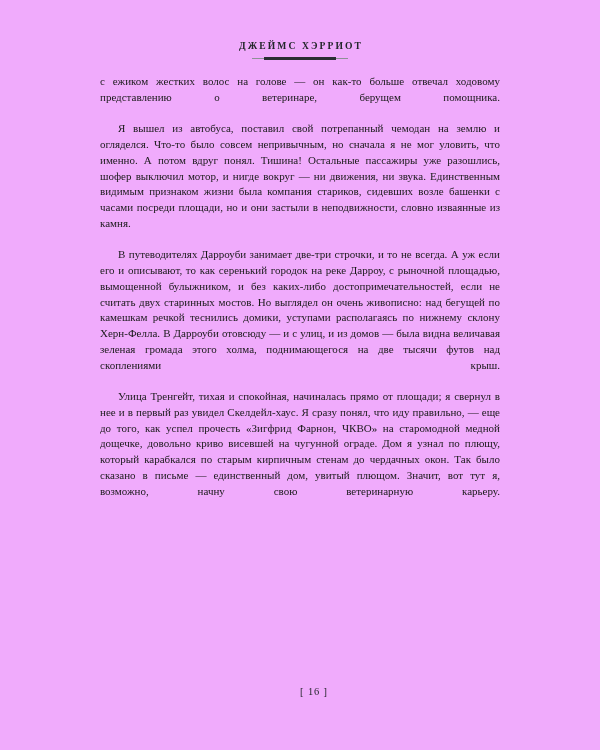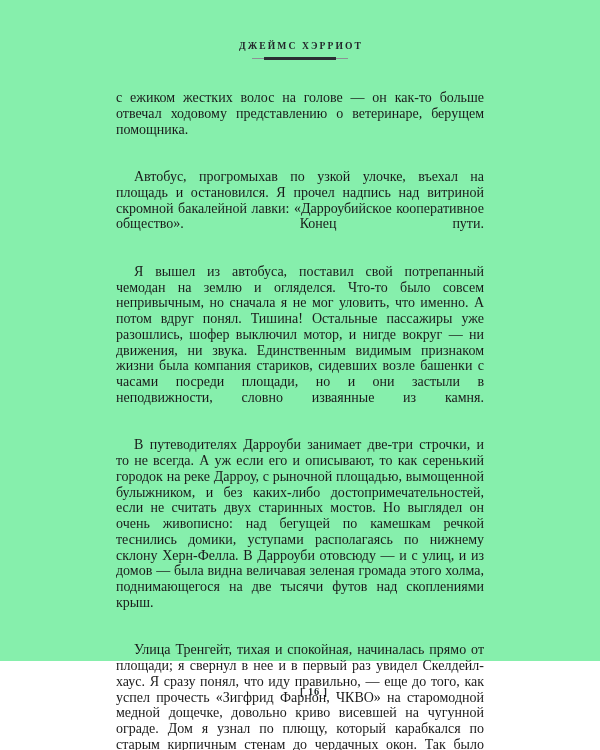--- a/index.html
+++ b/index.html
@@ -12,22 +12,22 @@
     height: 750px;
     overflow: hidden;
     font-family: "Liberation Serif", "DejaVu Serif", serif;
     color: #1c1c1c;
     -webkit-font-smoothing: antialiased;
   }
 
   .page {
     position: relative;
     width: 600px;
-    height: 661px;
-    background: #86efac;
+    height: 750px;
+    background: #f0abfc;
     box-sizing: border-box;
   }
 
   
   .running-head {
     position: absolute;
     top: 41px;
     left: 100px;
     width: 400px;
     text-align: center;
@@ -69,22 +69,22 @@
   }
 
   
   .text-block {
     position: absolute;
     top: 74px;
     left: 100px;
     width: 400px;
   }
   p.para {
-    margin: 16px;
-    font-size: 14px;
+    margin: 0;
+    font-size: 11px;
     line-height: 15.75px;
     text-align: justify;
     text-justify: inter-word;
     text-indent: 18px;
     color: #1a1a1a;
     hyphens: manual;
     word-spacing: 0.1px;
   }
   p.para.continued {
     text-indent: 0;
@@ -102,42 +102,41 @@
   
   .folio {
     position: absolute;
     top: 681px;
     left: 100px;
     width: 400px;
     text-align: center;
   }
   .folio-text {
     font-size: 10.4px;
-    font-weight: 700;
+    font-weight: 400;
     letter-spacing: 0.9px;
     color: #23272b;
     padding-left: 28px;
   }
 </style>
 </head>
 <body>
 
 <div class="page">
 
   <div class="running-head">
     <span class="running-head-title">ДЖЕЙМС ХЭРРИОТ</span>
     <span class="head-rule-wrap">
       <span class="hairline"></span>
       <span class="core"></span>
     </span>
   </div>
 
   <div class="text-block">
     <p class="para continued">с ежиком жестких волос на голове — он как-то больше отвечал ходовому представлению о ветеринаре, берущем помощника.</p>
-    <p class="para">Автобус, прогромыхав по узкой улочке, въехал на площадь и остановился. Я прочел надпись над витриной скромной бакалейной лавки: «Дарроубийское кооперативное общество». Конец пути.</p>
     <p class="para">Я вышел из автобуса, поставил свой потрепанный чемодан на землю и огляделся. Что-то было совсем непривычным, но сначала я не мог уловить, что именно. А потом вдруг понял. Тишина! Остальные пассажиры уже разошлись, шофер выключил мотор, и нигде вокруг — ни движения, ни звука. Единственным видимым признаком жизни была компания стариков, сидевших возле башенки с часами посреди площади, но и они застыли в неподвижности, словно изваянные из камня.</p>
     <p class="para">В путеводителях Дарроуби занимает две-три строчки, и то не всегда. А уж если его и описывают, то как серенький городок на реке Дарроу, с рыночной площадью, вымощенной булыжником, и без каких-либо достопримечательностей, если не считать двух старинных мостов. Но выглядел он очень живописно: над бегущей по камешкам речкой теснились домики, уступами располагаясь по нижнему склону Херн-Фелла. В Дарроуби отовсюду — и с улиц, и из домов — была видна величавая зеленая громада этого холма, поднимающегося на две тысячи футов над скоплениями крыш.</p>
     <p class="para">Улица Тренгейт, тихая и спокойная, начиналась прямо от площади; я свернул в нее и в первый раз увидел Скелдейл-хаус. Я сразу понял, что иду правильно, — еще до того, как успел прочесть «Зигфрид Фарнон, ЧКВО» на старомодной медной дощечке, довольно криво висевшей на чугунной ограде. Дом я узнал по плющу, который карабкался по старым кирпичным стенам до чердачных окон. Так было сказано в письме — единственный дом, увитый плющом. Значит, вот тут я, возможно, начну свою ветеринарную карьеру.</p>
   </div>
 
   <div class="folio">
     <span class="folio-text">[ 16 ]</span>
   </div>
 
 </div>

